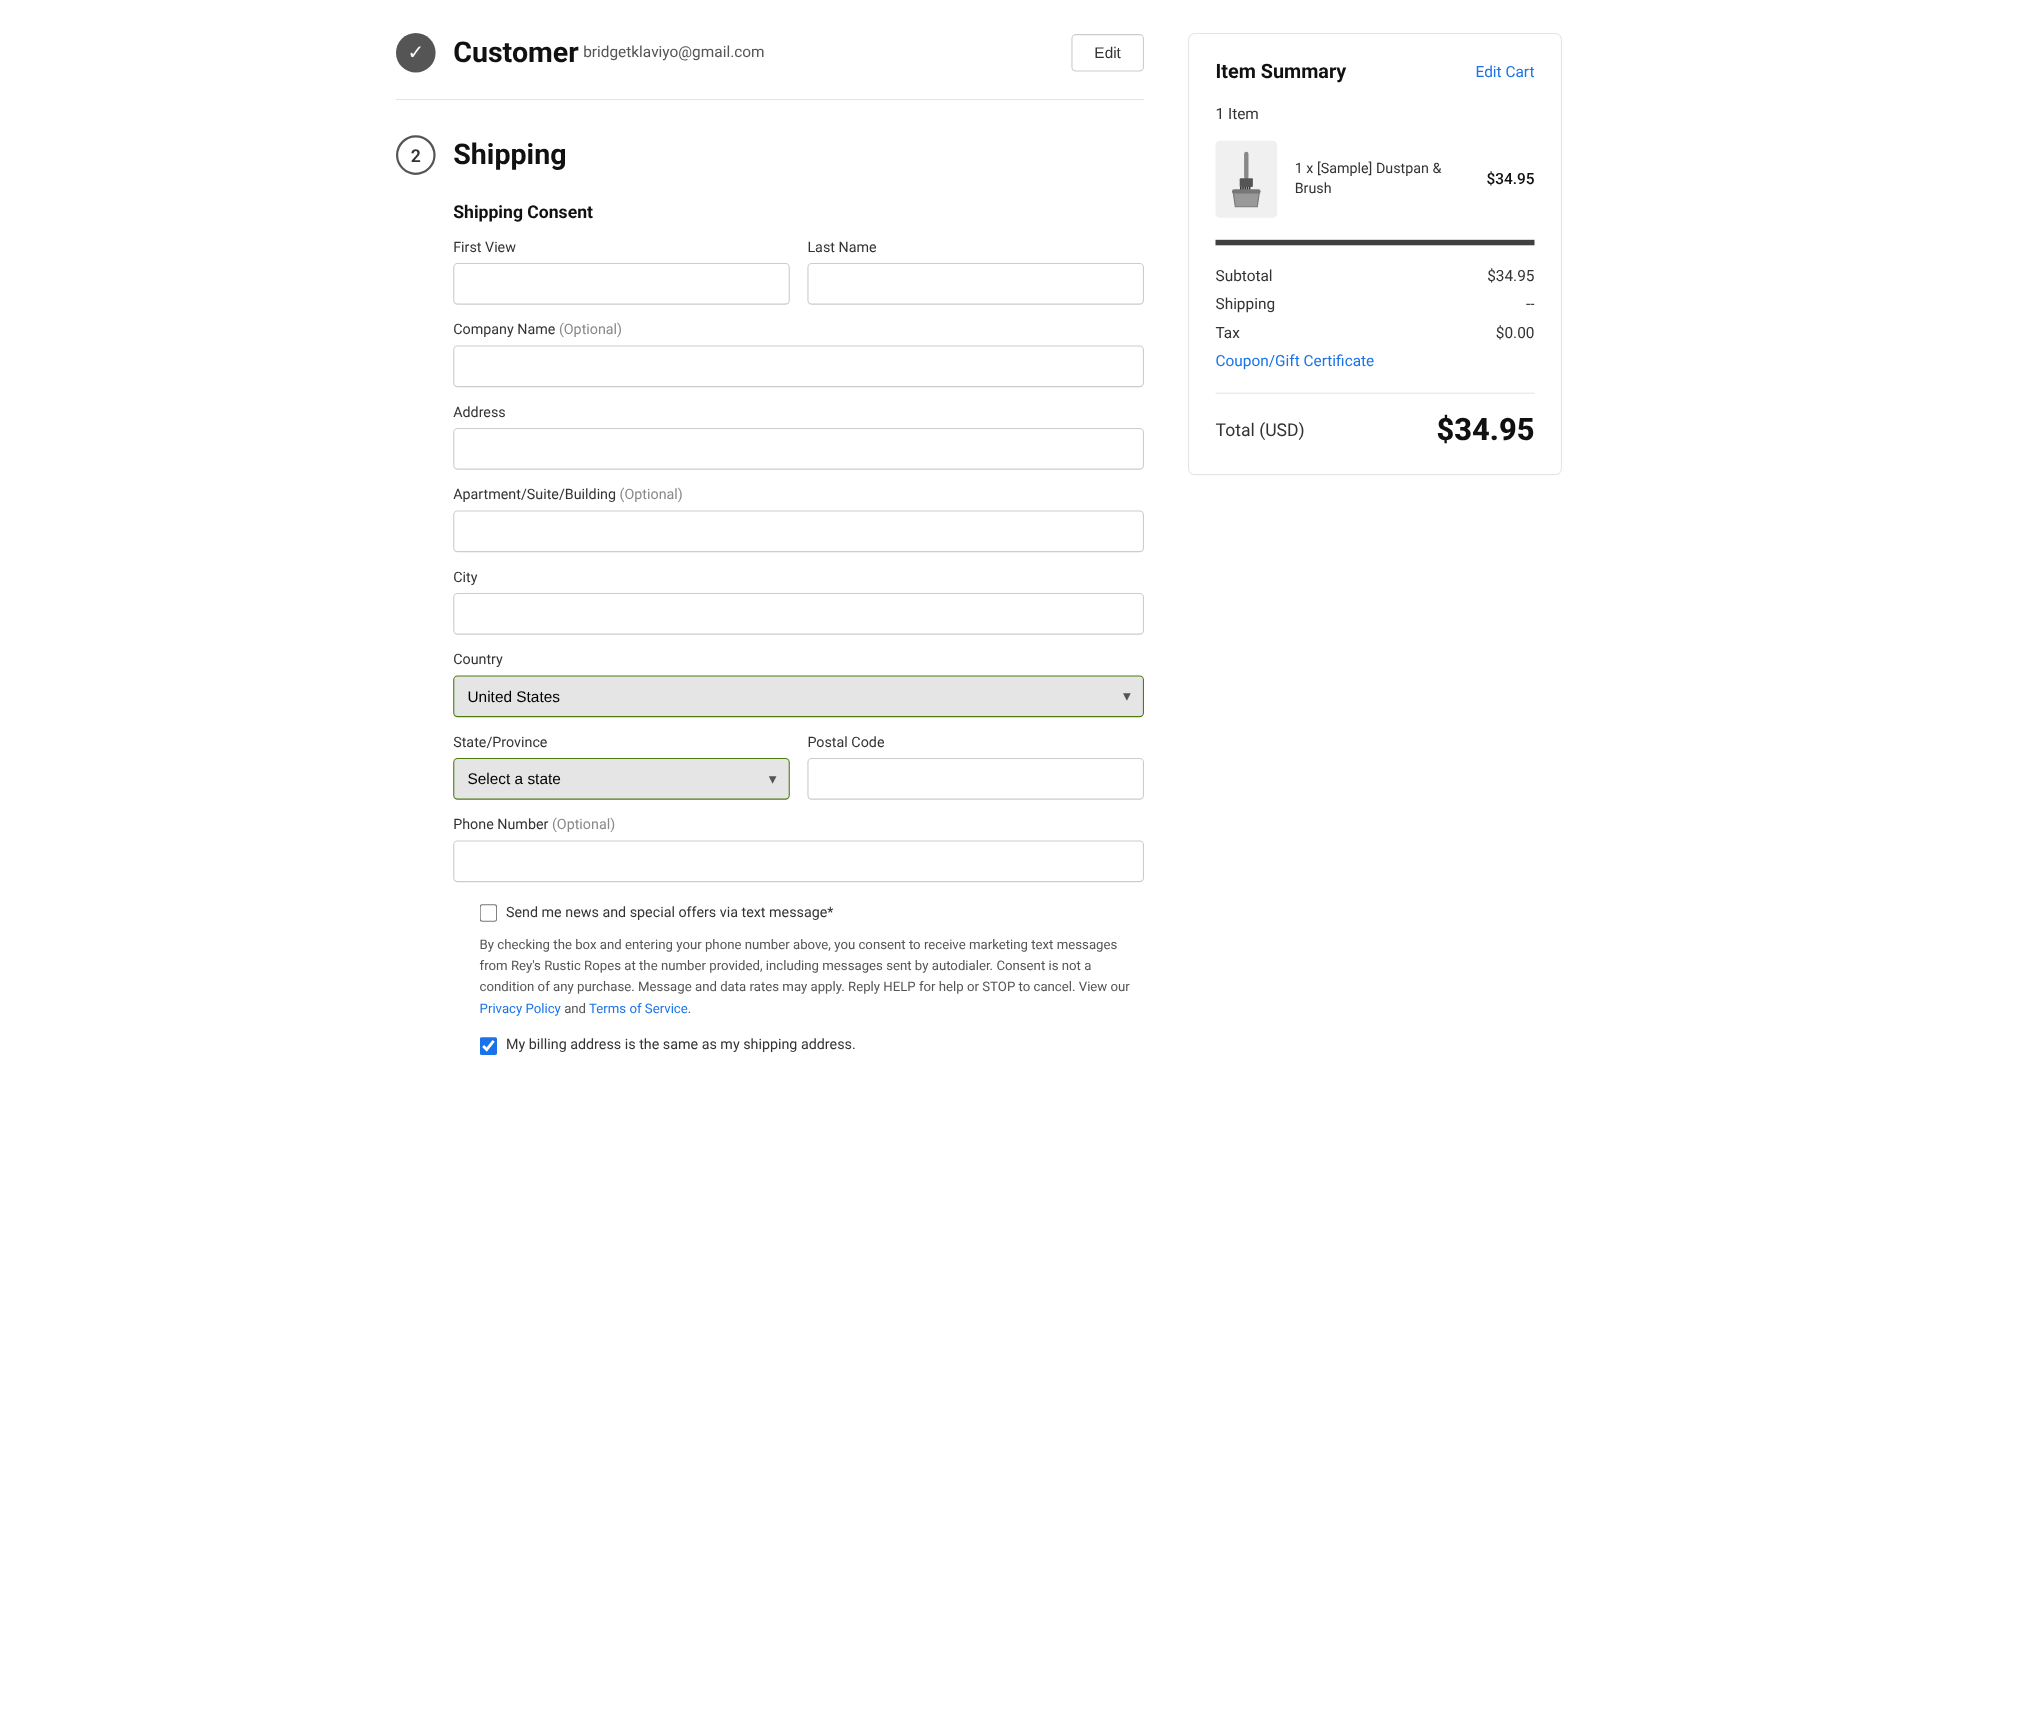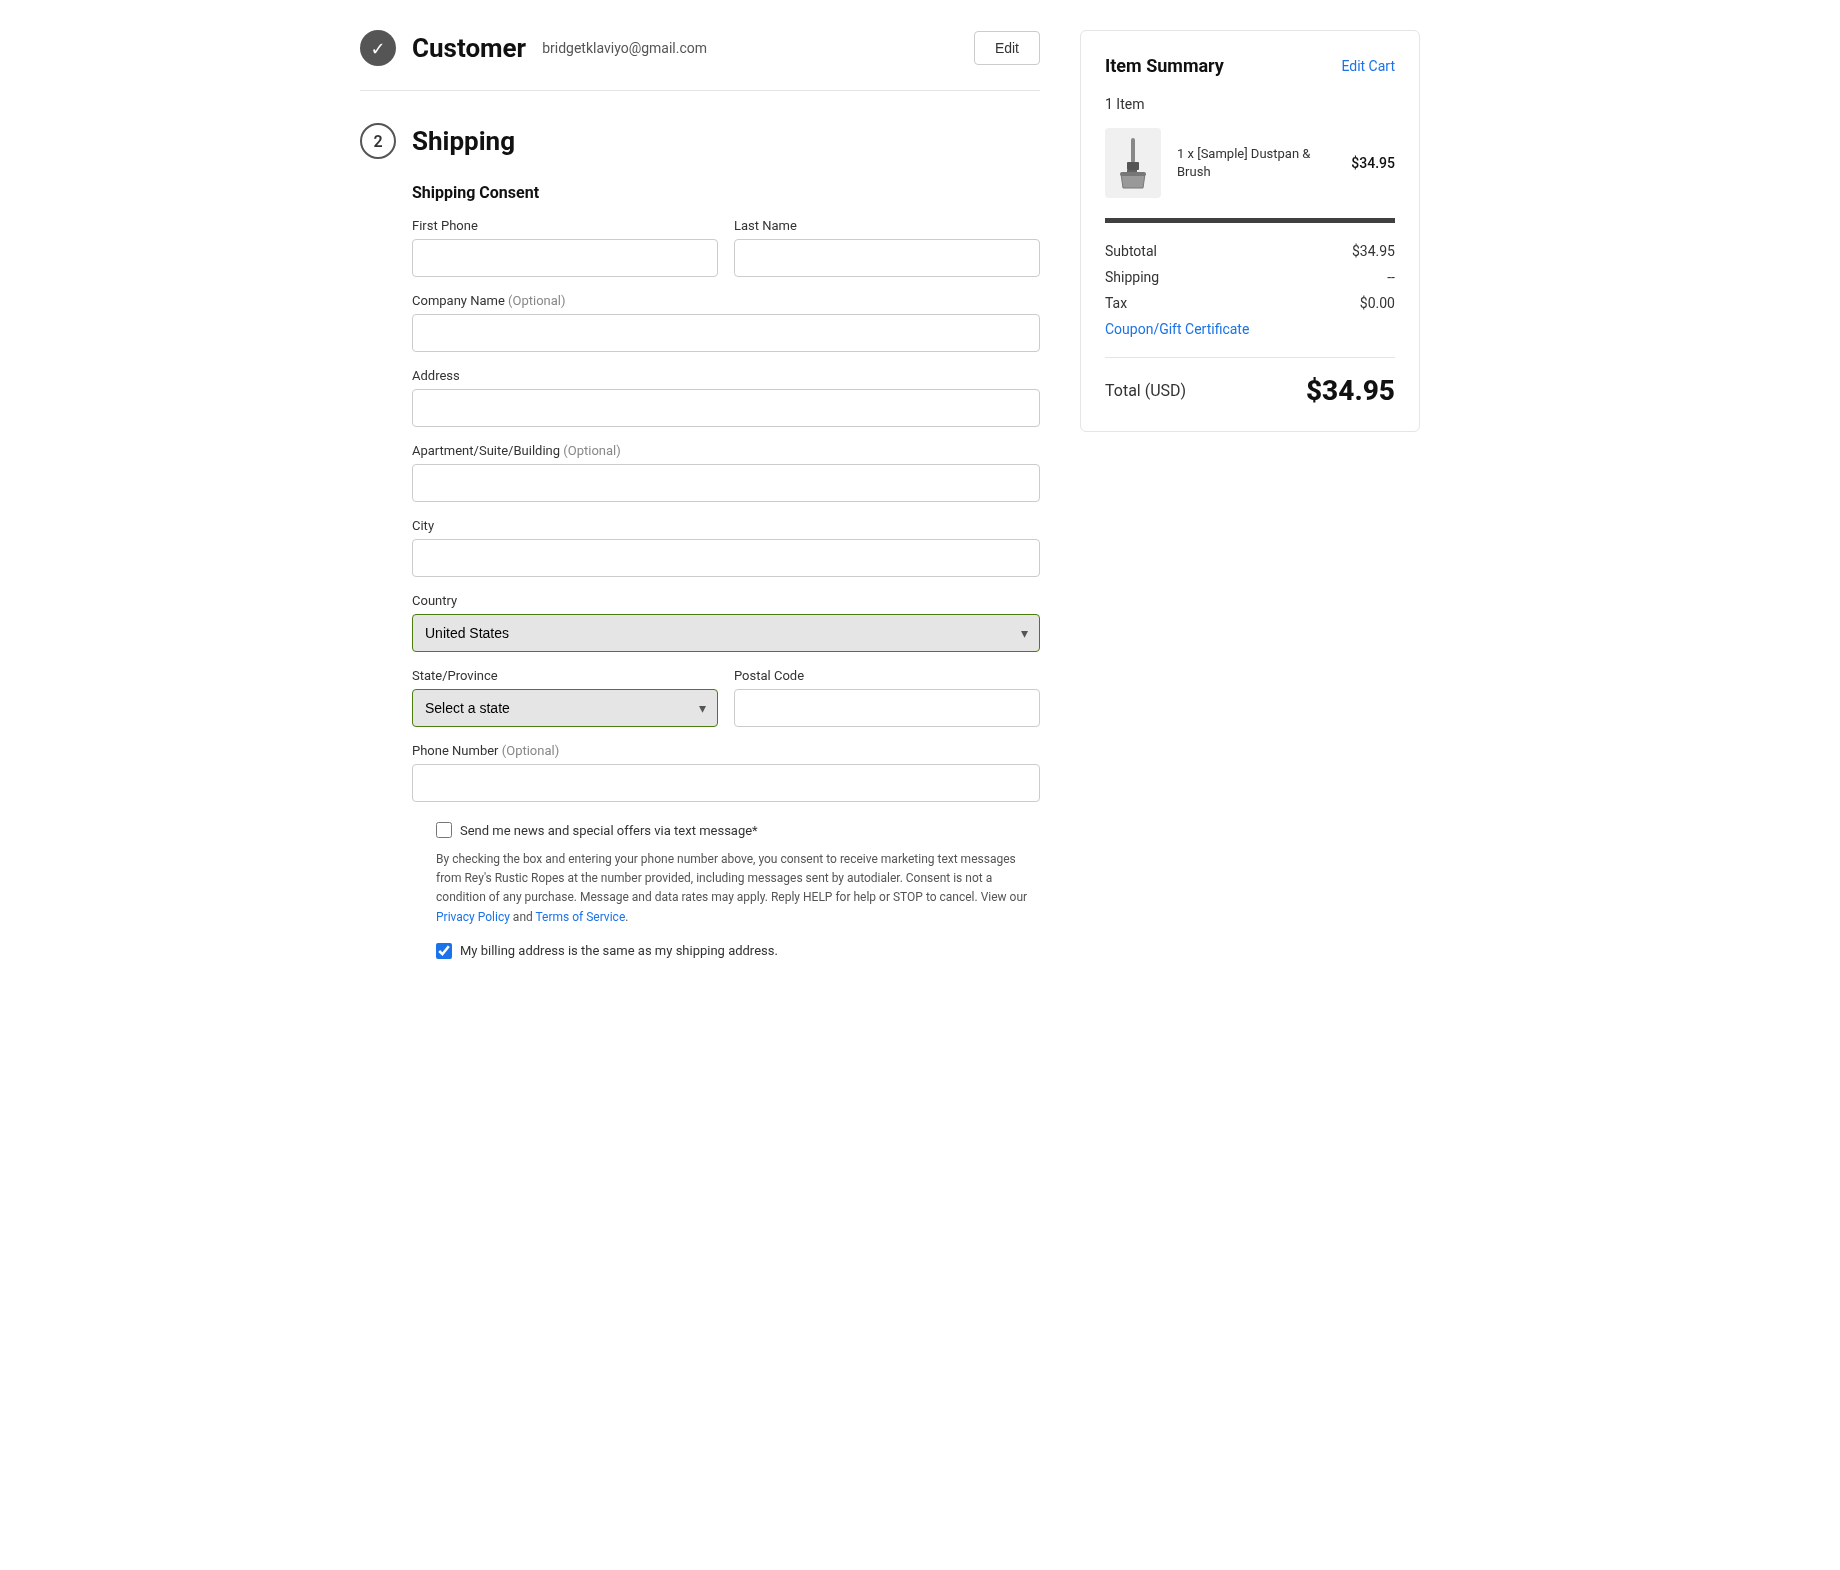--- a/index.html
+++ b/index.html
@@ -52,21 +52,20 @@
       color: #111;
     }
     .customer-email {
       font-size: 14px;
       color: #555;
       margin-left: 4px;
     }
     .customer-info {
       display: flex;
       align-items: center;
-      gap: 12px;
       flex: 1;
     }
     .edit-button {
       margin-left: auto;
       padding: 8px 20px;
       border: 1px solid #ccc;
       background: #fff;
       border-radius: 4px;
       font-size: 14px;
       cursor: pointer;
@@ -335,21 +334,21 @@
         <div class="step-circle">2</div>
         <h2 class="section-title">Shipping</h2>
       </div>
 
       <div class="shipping-address-title">Shipping Consent</div>
 
       <div class="form-area">
 
         <div class="form-row">
           <div class="form-group">
-            <label class="form-label">First Phone</label>
+            <label class="form-label">First View</label>
             <input type="text" class="form-input" style="">
           </div>
           <div class="form-group">
             <label class="form-label">Last Name</label>
             <input type="text" class="form-input" style="">
           </div>
         </div>
 
         <div class="form-group" style="margin-bottom:16px;">
           <label class="form-label">

